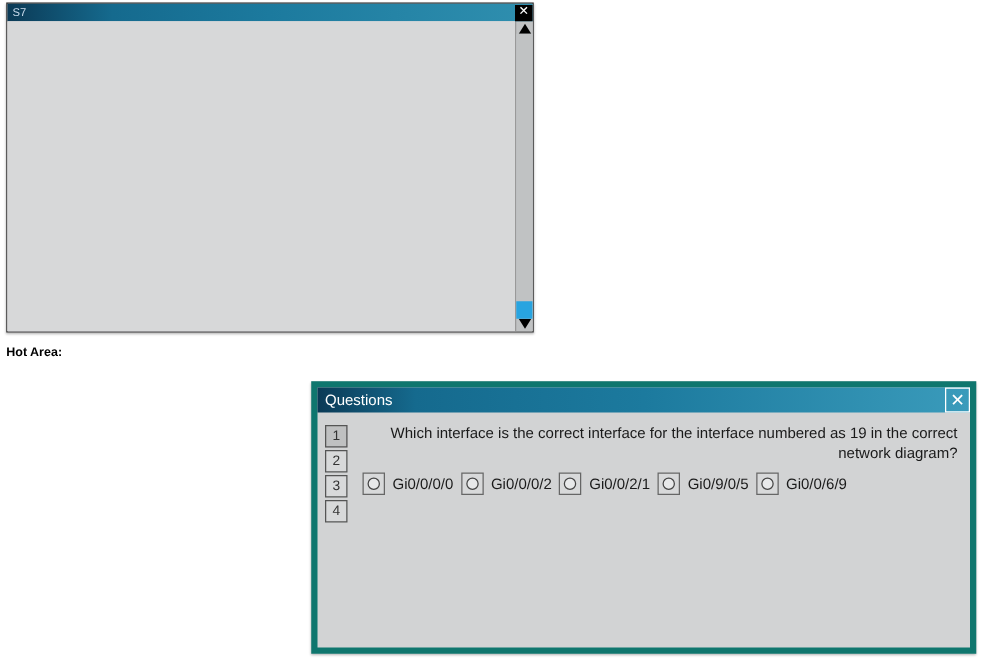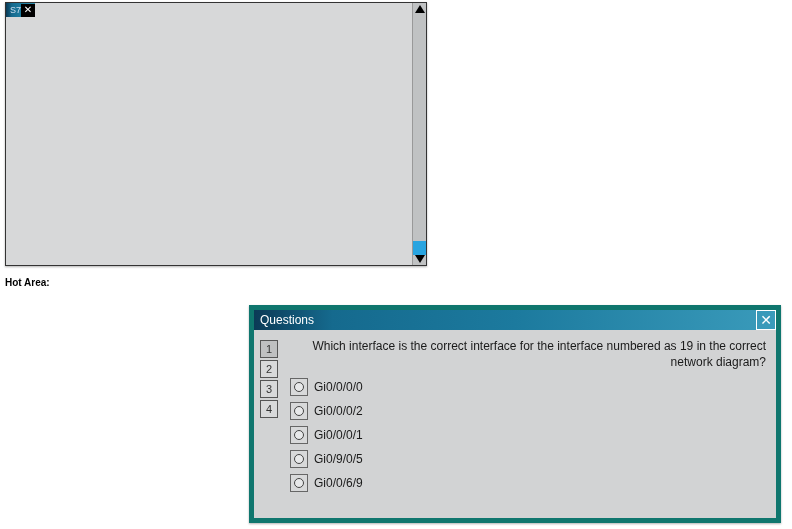--- a/index.html
+++ b/index.html
@@ -16,20 +16,21 @@
 
   
   .terminal-window {
     position: absolute;
     left: 5px;
     top: 2px;
     width: 422px;
     height: 264px;
     border: 1px solid #333;
     display: flex;
+    flex-direction: column;
     background: #d7d8d9;
     box-shadow: 0 1px 2px rgba(0,0,0,0.3);
   }
   .terminal-titlebar {
     height: 14px;
     background: linear-gradient(to right, #0b3a56 0%, #156a8e 20%, #1c7a9e 50%, #2f8faf 100%);
     color: #cde;
     font-size: 9px;
     line-height: 14px;
     padding-left: 4px;
@@ -190,21 +191,20 @@
     color: #1a1a1a;
     line-height: 1.35;
   }
   .qtext {
     margin-bottom: 8px;
     padding-left: 6px;
     text-align: right;
   }
   .qopts {
     display: flex;
-    flex-direction: column;
     gap: 6px;
     padding-left: 6px;
   }
   .qopt {
     display: flex;
     align-items: center;
     gap: 6px;
   }
   .radio-wrap {
     width: 18px;
@@ -278,21 +278,21 @@
         <div class="qopt">
           <div class="radio-wrap">
               <div class="radio-circle"></div>
             </div>
           <span class="opt-label">Gi0/0/0/2</span>
         </div>
         <div class="qopt">
           <div class="radio-wrap">
               <div class="radio-circle"></div>
             </div>
-          <span class="opt-label">Gi0/0/0/1</span>
+          <span class="opt-label">Gi0/0/2/1</span>
         </div>
         <div class="qopt">
           <div class="radio-wrap">
               <div class="radio-circle"></div>
             </div>
           <span class="opt-label">Gi0/9/0/5</span>
         </div>
         <div class="qopt">
           <div class="radio-wrap">
               <div class="radio-circle"></div>

